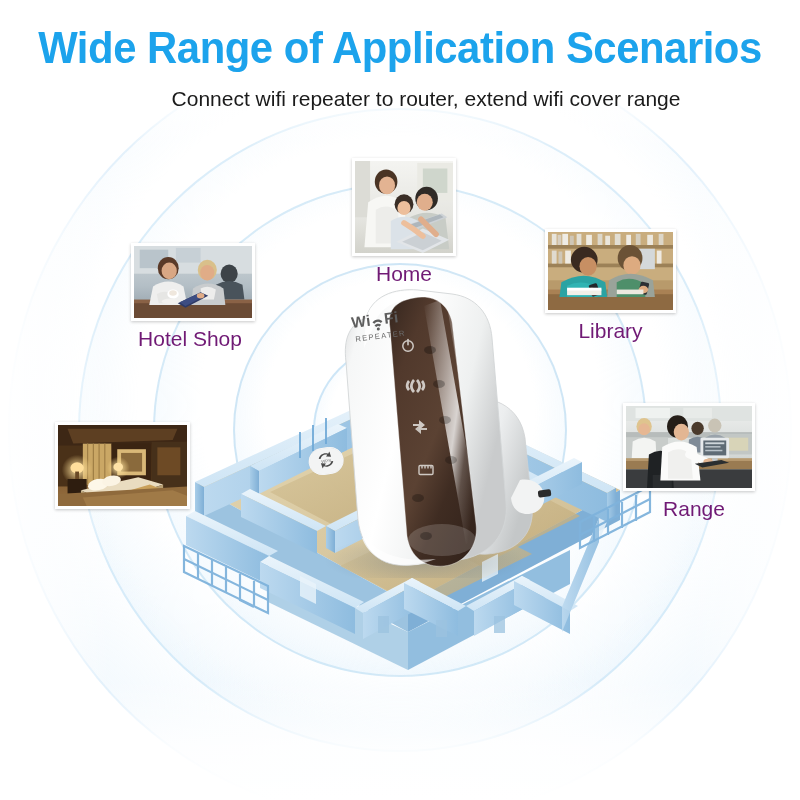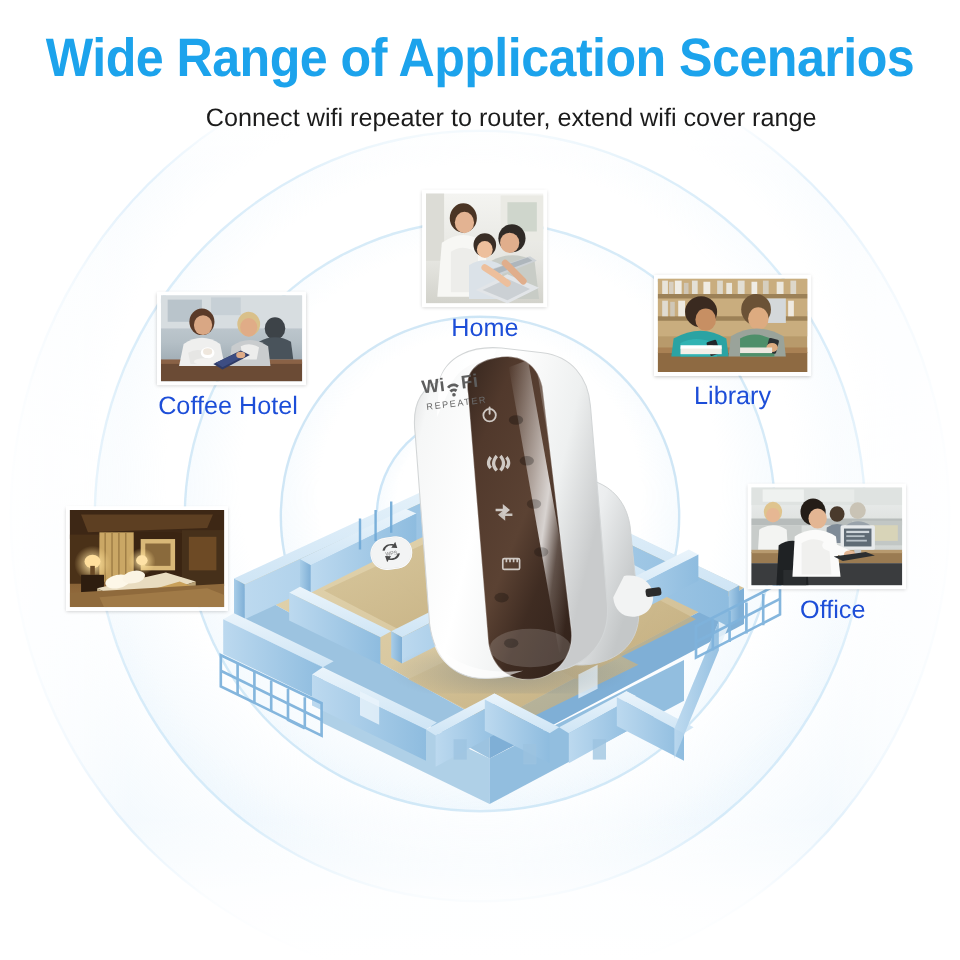--- a/index.html
+++ b/index.html
@@ -111,21 +111,21 @@
   .card .photo {
     position: relative;
     overflow: hidden;
     border: 3px solid #ffffff;
     box-shadow: 0 1px 3px rgba(0,0,0,0.22);
     box-sizing: border-box;
   }
   .card .cap {
     margin-top: 5px;
     font-size: 21px;
-    color: #1d4ed8;
+    color: #701a75;
     line-height: 26px;
     white-space: nowrap;
   }
 
   .card-coffee  { left: 131px; top: 243px; width: 124px; }
   .card-coffee .photo  { width: 124px; height: 78px; }
   .card-home    { left: 352px; top: 158px; width: 104px; }
   .card-home .photo    { width: 104px; height: 98px; }
   .card-library { left: 545px; top: 229px; width: 131px; }
   .card-library .photo { width: 131px; height: 84px; }
@@ -447,21 +447,21 @@
         <ellipse cx="77" cy="29" rx="7.5" ry="8.5" fill="#e0ac87"></ellipse>
         <path d="M62,46 Q78,35 94,46 L96,64 L60,64 Z" fill="#c9ccce"></path>
         <path d="M70,46 Q78,42 86,47 L84,58 L72,58 Z" fill="#ededec"></path>
 
         <polygon points="46,62 70,50 78,54 54,67" fill="#2e3a66"></polygon>
         <polygon points="48,61 69,51 75,54 54,65" fill="#3d4d82"></polygon>
 
         <ellipse cx="70" cy="54" rx="4" ry="3" fill="#e0ac87"></ellipse>
       </svg>
     </div>
-    <div class="cap">Coffee Hotel</div>
+    <div class="cap">Hotel Shop</div>
   </div>
 
   <div class="card card-home">
     <div class="photo">
       <svg width="100%" height="100%" viewBox="0 0 104 98" preserveAspectRatio="none">
         <defs>
           <linearGradient id="homeBg" x1="0" y1="0" x2="0" y2="1">
             <stop offset="0%" stop-color="#f4f4f1"></stop>
               <stop offset="60%" stop-color="#e6e6e1"></stop>
             <stop offset="100%" stop-color="#d2d2cb"></stop>
@@ -661,19 +661,19 @@
         <ellipse cx="58" cy="28" rx="8" ry="9" fill="#e3b693"></ellipse>
         <path d="M38,44 Q56,32 74,44 L78,80 L36,80 Z" fill="#fbfbfa"></path>
         <path d="M44,50 Q56,42 68,52 L70,78 L44,78 Z" fill="#f0f0ee"></path>
 
         <path d="M66,52 Q76,56 84,60" stroke="#fbfbfa" stroke-width="8" fill="none" stroke-linecap="round"></path>
         <ellipse cx="86" cy="60" rx="5" ry="3.5" fill="#e3b693"></ellipse>
 
         <polygon points="72,62 100,58 108,61 80,66" fill="#2b2e30"></polygon>
       </svg>
     </div>
-    <div class="cap">Office</div>
+    <div class="cap">Range</div>
   </div>
 
   <div class="headline">Wide Range of Application Scenarios</div>
   <div class="subhead">Connect wifi repeater to router, extend wifi cover range</div>
 
 </div>
 
 </body></html>

